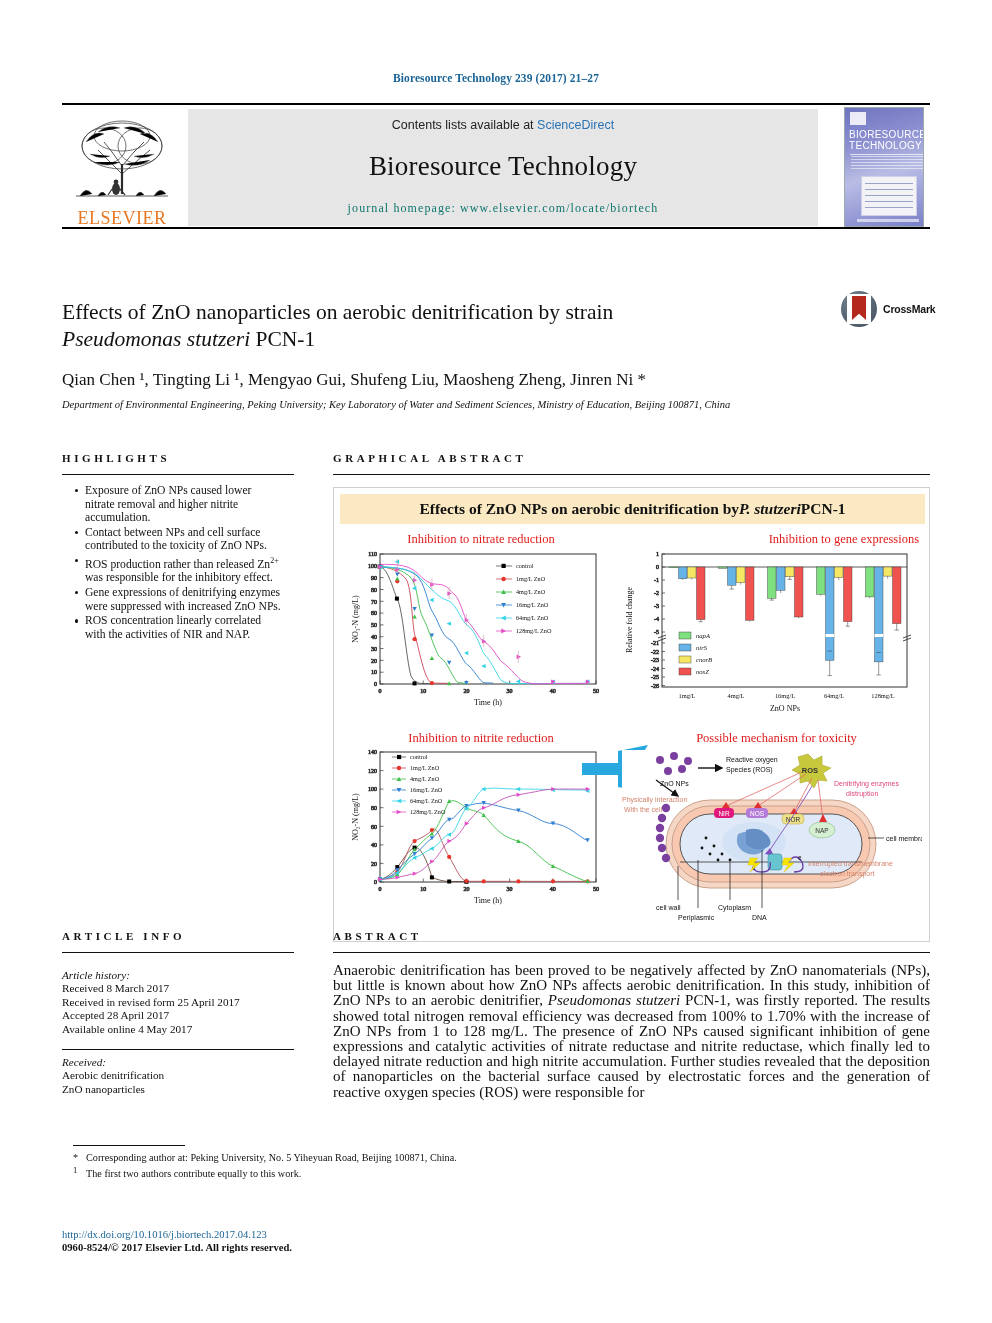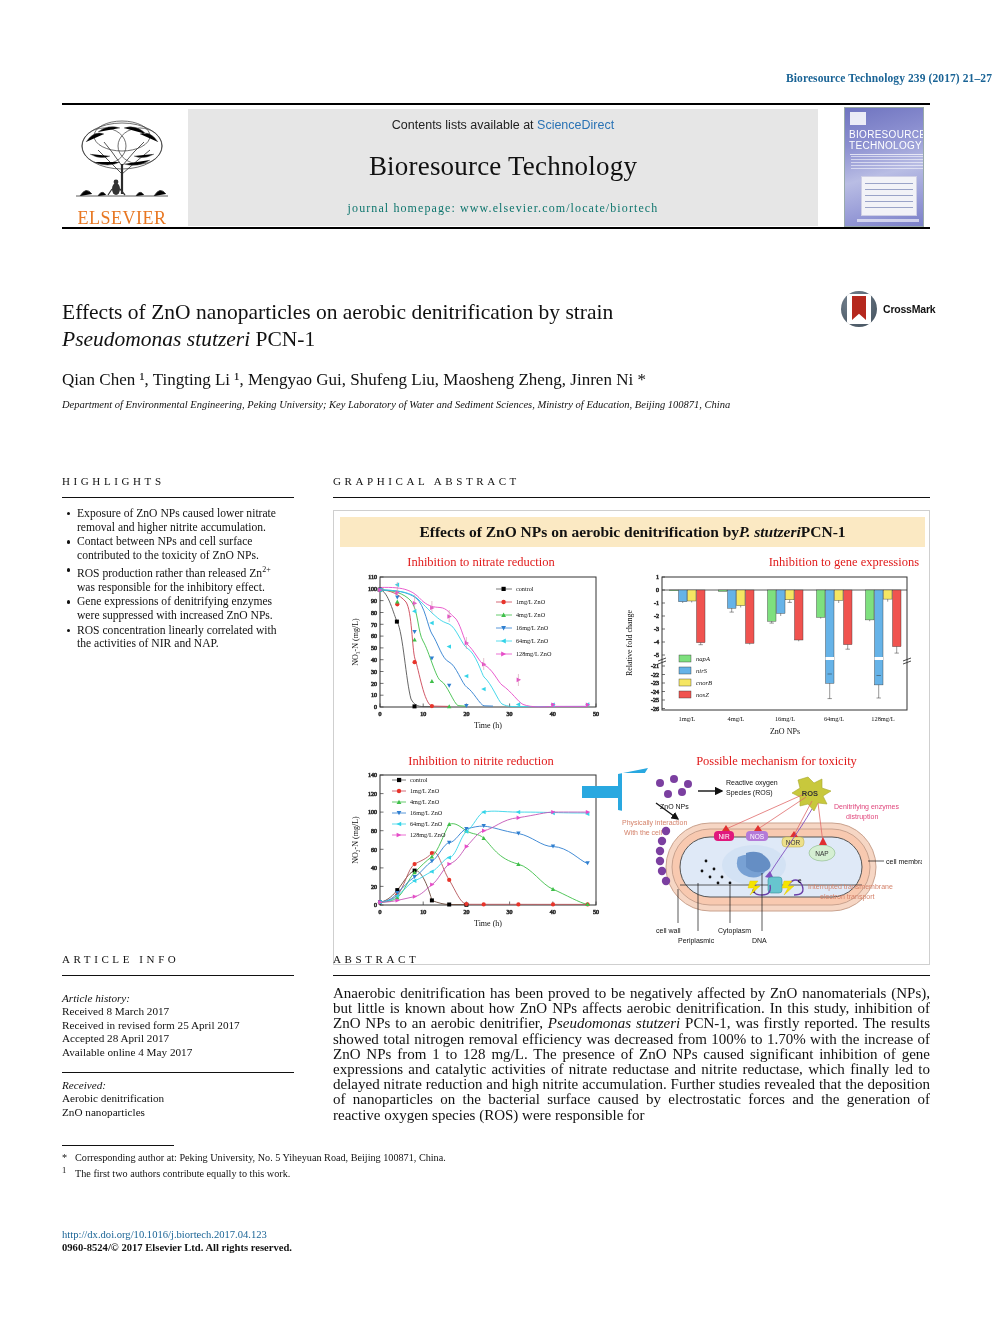--- a/index.html
+++ b/index.html
@@ -10,21 +10,21 @@
     font-family: "Liberation Serif", "DejaVu Serif", serif;
     color: #000;
     position: relative;
     overflow: hidden;
   }
   .page { position:absolute; left:0; top:0; width:992px; height:1323px; }
 
   
   .runhead {
     position:absolute; top:72px; left:0; width:992px;
-    text-align:right;
+    text-align:center;
     font-size: 11.5px; font-weight:bold; color:#1a6496;
     letter-spacing:0.1px;
   }
 
   
   .masthead {
     position:absolute; left:62px; top:103px; width:868px; height:126px;
     border-top: 2px solid #000; border-bottom: 2px solid #000;
   }
   .elsevier-logo {
@@ -103,30 +103,29 @@
   .cm-badge:before {
     content:""; position:absolute; left:6px; top:3px; width:24px; height:30px;
     background:#fff; border-radius:2px;
   }
   .cm-text { font-family:"Liberation Sans", sans-serif; font-size:10.5px; font-weight:bold;
     color:#111; margin-left:6px; letter-spacing:-0.2px;}
 
   
   .sec-head {
     font-family:"Liberation Serif", serif;
-    font-size:11px; font-weight:normal; letter-spacing:3.6px; color:#111;
+    font-size:11px; font-weight:bold; letter-spacing:3.6px; color:#111;
     text-transform:uppercase;
-    margin-top:23px;
   }
   .rule { border-top:1.6px solid #111; }
 
   
   .highlights { position:absolute; left:62px; top:452px; width:232px; }
   .highlights .rule { margin-top:10px; }
-  .hl-list { margin:4px; padding:0; list-style:none; margin-top:9px; }
+  .hl-list { margin:12px; padding:0; list-style:none; margin-top:9px; }
   .hl-list li {
     position:relative; padding-left:11px; margin-bottom:1px;
     font-family:"Liberation Serif", serif;
     font-size:11.6px; line-height:13.6px; color:#111;
   }
   .hl-list li:before {
     content:""; position:absolute; left:1px; top:5px; width:3.4px; height:3.4px;
     border-radius:50%; background:#111;
   }
   .hl-list sup { font-size:8px; vertical-align:super; }
@@ -164,21 +163,21 @@
   .abstract { position:absolute; left:333px; top:930px; width:597px; }
   .abstract .rule { margin-top:10px; }
   .abs-body {
     margin-top:10px;
     font-family:"Liberation Serif", serif;
     font-size:15px; line-height:15.2px; color:#111; text-align:justify;
   }
   .abs-body .it { font-style:italic; }
 
   
-  .footnotes { position:absolute; left:62px; top:1145px; width:480px; }
+  .footnotes { position:absolute; left:73px; top:1145px; width:480px; }
   .fn-rule { border-top:1px solid #111; width:112px; margin-bottom:5px;}
   .fn { font-family:"Liberation Serif", serif; font-size:10.2px; line-height:13px; color:#111; }
   .fn .it { font-style:italic; }
   .fn a, .lnk { color:#1a6496; text-decoration:none; }
   .fn-star { display:inline-block; width:13px; }
   .doi-block { position:absolute; left:62px; top:1228px; width:480px; }
   .doi-line { font-family:"Liberation Serif", serif; font-size:10.6px; color:#1a6496; line-height:13px;}
   .copy-line { font-family:"Liberation Serif", serif; font-size:10.6px; color:#111; font-weight:bold; line-height:13px;}
 </style>
 </head>

